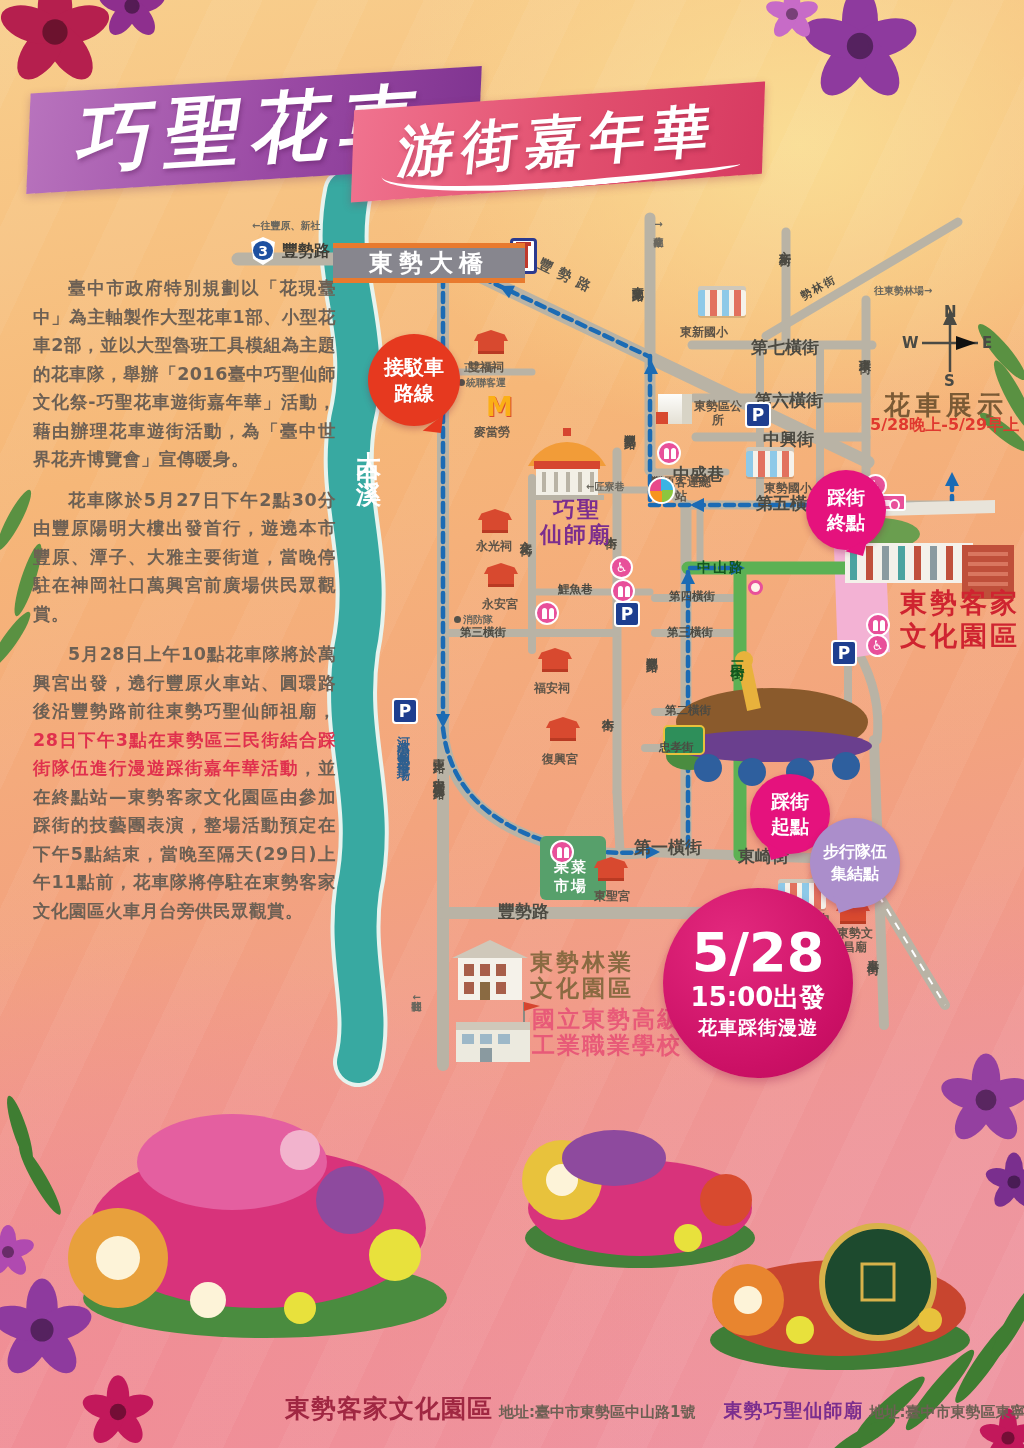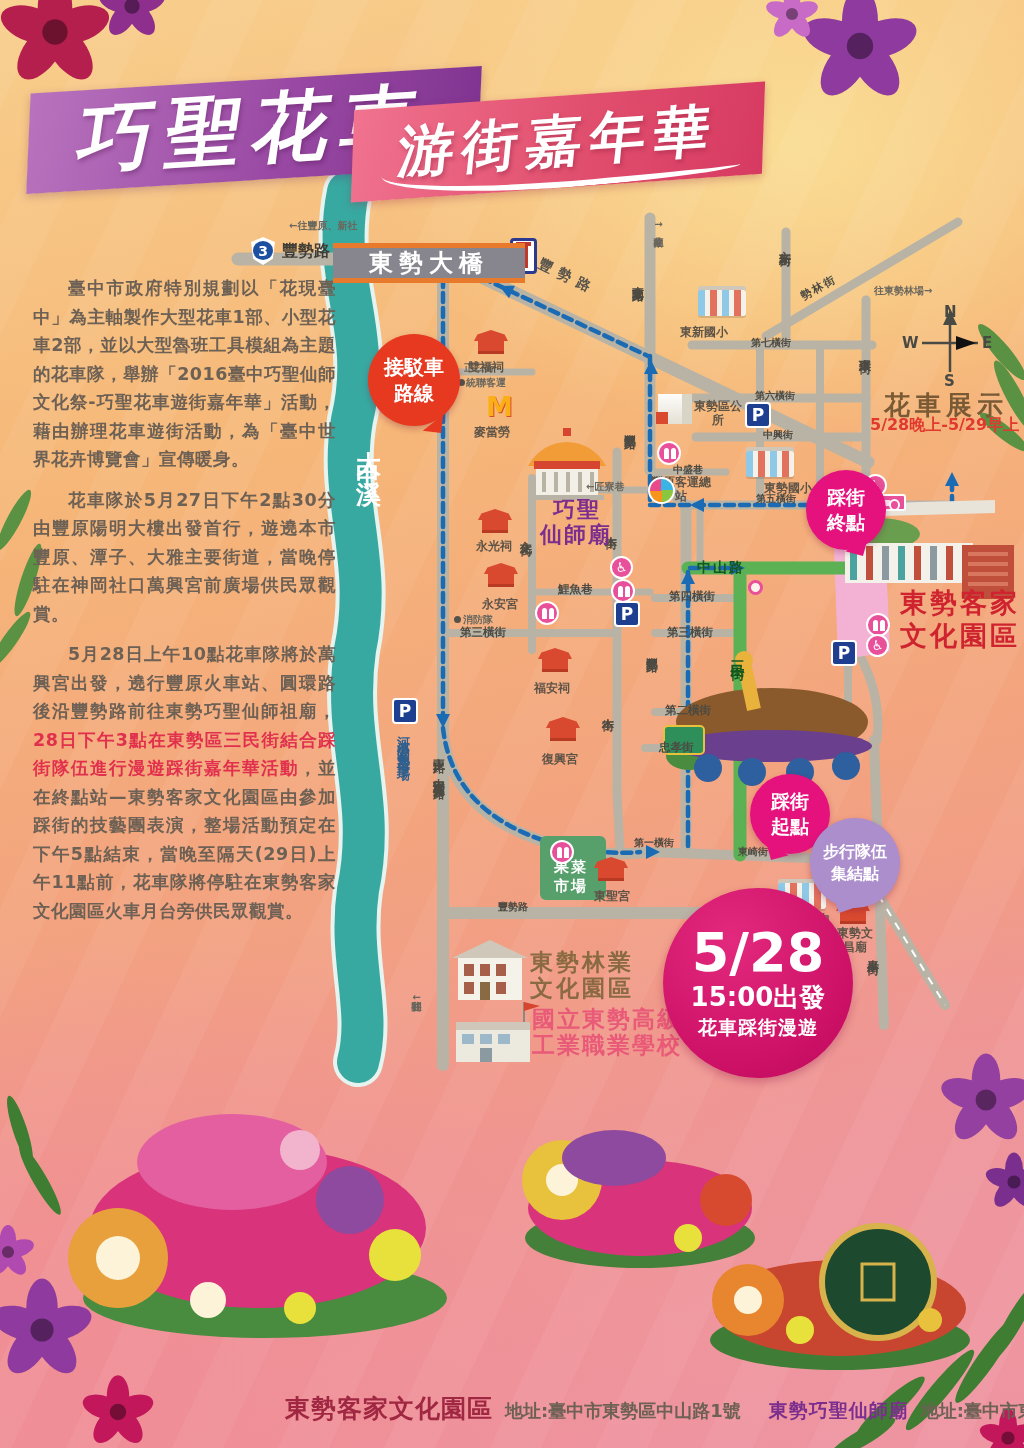--- a/index.html
+++ b/index.html
@@ -23,21 +23,21 @@
     transform:rotate(-4deg) skewX(-6deg);box-shadow:0 3px 8px rgba(150,40,70,.3);
     display:flex;align-items:center;justify-content:center;}
   #title-pink span{color:#fff;font-size:56px;font-weight:bold;letter-spacing:8px;transform:skewX(-4deg);text-shadow:2px 3px 4px rgba(140,30,60,.4);}
   #title-swoosh{position:absolute;left:30px;bottom:0px;width:360px;height:26px;border-bottom:6px solid #fff;border-radius:0 0 70% 100%/0 0 14px 46px;transform:rotate(-1deg);}
   
   #intro{position:absolute;left:33px;top:262px;width:303px;z-index:20;color:#6d6054;font-weight:bold;font-size:17.5px;line-height:1.63;text-align:justify;letter-spacing:.5px;}
   #intro p{margin:12px 0 12px 0;text-indent:2em;}
   #intro .hl{color:#e0304d;}
   
   .lbl{position:absolute;font-weight:bold;color:#4c4a42;white-space:nowrap;z-index:20;}
-  .st{font-size:10px;}
+  .st{font-size:17px;}
   .st-sm{font-size:11.5px;}
   .st-v{font-size:12px;writing-mode:vertical-rl;letter-spacing:2px;}
   .st-diag{font-size:14px;letter-spacing:7px;color:#56534b;transform:rotate(26deg);}
   .st-diag2{font-size:11px;letter-spacing:2px;transform:rotate(-29deg);}
   .st-green{font-size:14px;color:#14581e;letter-spacing:2px;}
   .st-green-v{font-size:14px;color:#14581e;writing-mode:vertical-rl;letter-spacing:3px;}
   .tiny{font-size:10px;color:#6a675e;}
   .tiny-v{font-size:10px;color:#6a675e;writing-mode:vertical-rl;}
   .blue-v{font-size:13px;color:#2e5f8f;writing-mode:vertical-rl;letter-spacing:4px;}
   .pl{font-size:12px;color:#5d5347;}
@@ -99,21 +99,21 @@
   #hwy{position:absolute;left:250px;top:237px;z-index:24;display:flex;align-items:center;}
   #hwy .shield{position:relative;width:26px;height:28px;background:#fff;clip-path:polygon(50% 0,96% 18%,88% 78%,50% 100%,12% 78%,4% 18%);display:flex;align-items:center;justify-content:center;}
   #hwy .shield i{position:absolute;inset:4px 3px 5px 3px;border-radius:50%;background:#1d50a0;}
   #hwy .shield b{position:relative;color:#fff;font-size:14px;font-style:normal;z-index:2;}
   #hwy .rd{margin-left:6px;font-size:16px;font-weight:bold;color:#3f3d36;}
   #river-label{position:absolute;left:352px;top:430px;writing-mode:vertical-rl;color:#fff;font-size:25px;font-weight:bold;letter-spacing:16px;z-index:20;}
   
   #footer{position:absolute;left:285px;top:1392px;width:720px;display:flex;align-items:baseline;z-index:20;white-space:nowrap;}
   #footer .vn1{color:#a02742;font-size:25px;font-weight:bold;letter-spacing:1px;}
   #footer .vn2{color:#7b2e8e;font-size:19px;font-weight:bold;letter-spacing:1px;margin-left:28px;}
-  #footer .ad{color:#6d6054;font-size:18px;font-weight:bold;margin-left:12px;}
+  #footer .ad{color:#6d6054;font-size:15px;font-weight:bold;margin-left:6px;}
 </style>
 </head>
 <body>
 
 <div id="poster">
 
   <svg class="layer" width="1024" height="1448" viewBox="0 0 1024 1448">
     <defs>
       <symbol id="flower" viewBox="-50 -50 100 100">
         <ellipse rx="15" ry="28" cy="-21"></ellipse>
@@ -357,21 +357,21 @@
     <span class="shield">
         <i></i>
         <b>3</b>
       </span>
     <span class="rd">豐勢路</span>
   </div>
   <div id="bridge-banner">東勢大橋</div>
   <div id="river-label">大甲溪</div>
 
   <div id="map-labels">
-      <span class="lbl tiny" style="left: 252px; top: 219px; margin-left: 37px;">←往豐原、新社</span>
+      <span class="lbl tiny" style="left: 252px; top: 219px;">←往豐原、新社</span>
       <span class="lbl tiny-v" style="left: 651px; top: 220px;">↑往卓蘭</span>
       <span class="lbl tiny" style="left: 874px; top: 284px;">往東勢林場→</span>
       <span class="lbl tiny-v" style="left: 409px; top: 993px;">往谷關↓</span>
       <span class="lbl st-v" style="left: 629px; top: 276px;">東蘭路</span>
       <span class="lbl st-diag" style="left: 536px; top: 268px;">豐勢路</span>
       <span class="lbl st-v" style="left: 776px; top: 241px;">文新街</span>
       <span class="lbl st-diag2" style="left: 799px; top: 280px;">勢林街</span>
       <span class="lbl st" style="left: 751px; top: 336px;">第七橫街</span>
       <span class="lbl st-v" style="left: 856px; top: 349px;">東環街</span>
       <span class="lbl st" style="left: 755px; top: 389px;">第六橫街</span>

